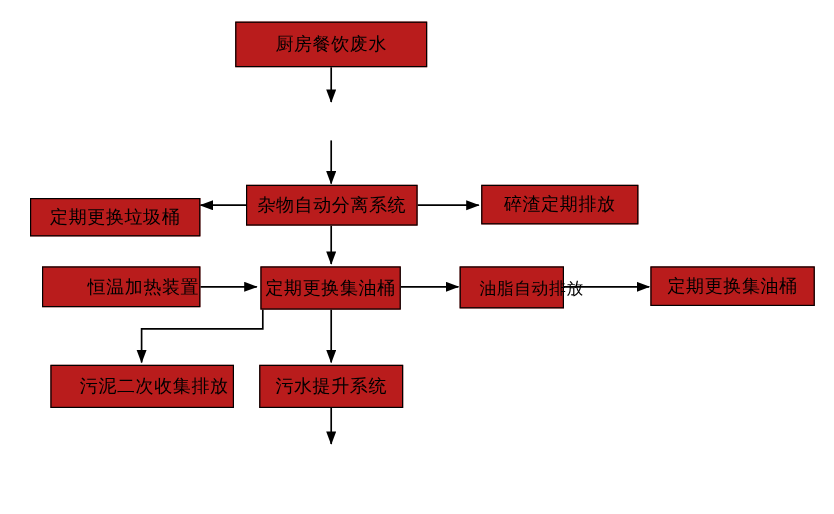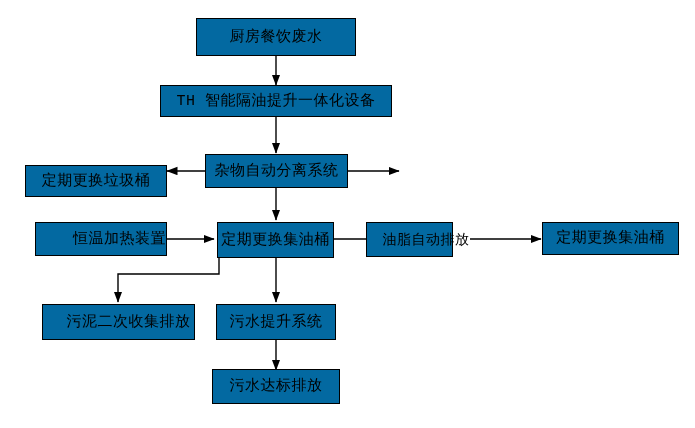--- a/index.html
+++ b/index.html
@@ -14,31 +14,30 @@
     position: relative;
     width: 695px;
     height: 428px;
     background: #ffffff;
     overflow: hidden;
   }
   .node {
     position: absolute;
     box-sizing: border-box;
     border: 1px solid #000000;
-    background: #0369a1;
+    background: #b91c1c;
     display: flex;
     align-items: center;
     justify-content: center;
     color: #000000;
     font-size: 15px;
     line-height: 1;
     letter-spacing: 0.5px;
     white-space: nowrap;
     z-index: 2;
-    font-family: Liberation Mono, monospace;
   }
   .node.small {
     font-size: 14px;
   }
   svg#wires {
     position: absolute;
     left: 0;
     top: 0;
     width: 695px;
     height: 428px;
@@ -82,54 +81,51 @@
 
     <line x1="276" y1="258" x2="276" y2="302" marker-end="url(#arrow)"></line>
 
     <line x1="276" y1="340" x2="276" y2="370" marker-end="url(#arrow)"></line>
   </svg>
 
   <div class="node" style="left:196px; top:18px; width:160px; height:38px;">
     <span>厨房餐饮废水</span>
   </div>
 
-  <div class="node" style="left:160px; top:85px; width:232px; height:32px;">
-    <span>TH 智能隔油提升一体化设备</span>
-  </div>
 
   <div class="node" style="left:25px; top:165px; width:142px; height:32px;">
     <span>定期更换垃圾桶</span>
   </div>
 
   <div class="node" style="left:205px; top:154px; width:143px; height:34px;">
     <span>杂物自动分离系统</span>
   </div>
 
+  <div class="node" style="left:401px; top:154px; width:131px; height:33px;">
+    <span>碎渣定期排放</span>
+  </div>
 
   <div class="node" style="left:35px; top:222px; width:132px; height:34px;justify-content:flex-end;">
     <span>恒温加热装置</span>
   </div>
 
   <div class="node" style="left:217px; top:222px; width:117px; height:36px;">
     <span>定期更换集油桶</span>
   </div>
 
-  <div class="node small" style="left:366px; top:222px; width:87px; height:35px;padding-left:33px;">
+  <div class="node small" style="left:383px; top:222px; width:87px; height:35px;padding-left:33px;">
     <span>油脂自动排放</span>
   </div>
 
   <div class="node" style="left:542px; top:222px; width:137px; height:33px;">
     <span>定期更换集油桶</span>
   </div>
 
   <div class="node" style="left:42px; top:304px; width:153px; height:36px;padding-left:20px;">
     <span>污泥二次收集排放</span>
   </div>
 
   <div class="node" style="left:216px; top:304px; width:120px; height:36px;">
     <span>污水提升系统</span>
   </div>
 
-  <div class="node" style="left:212px; top:369px; width:128px; height:35px;">
-    <span>污水达标排放</span>
-  </div>
 
 </div>
 
 </body></html>

